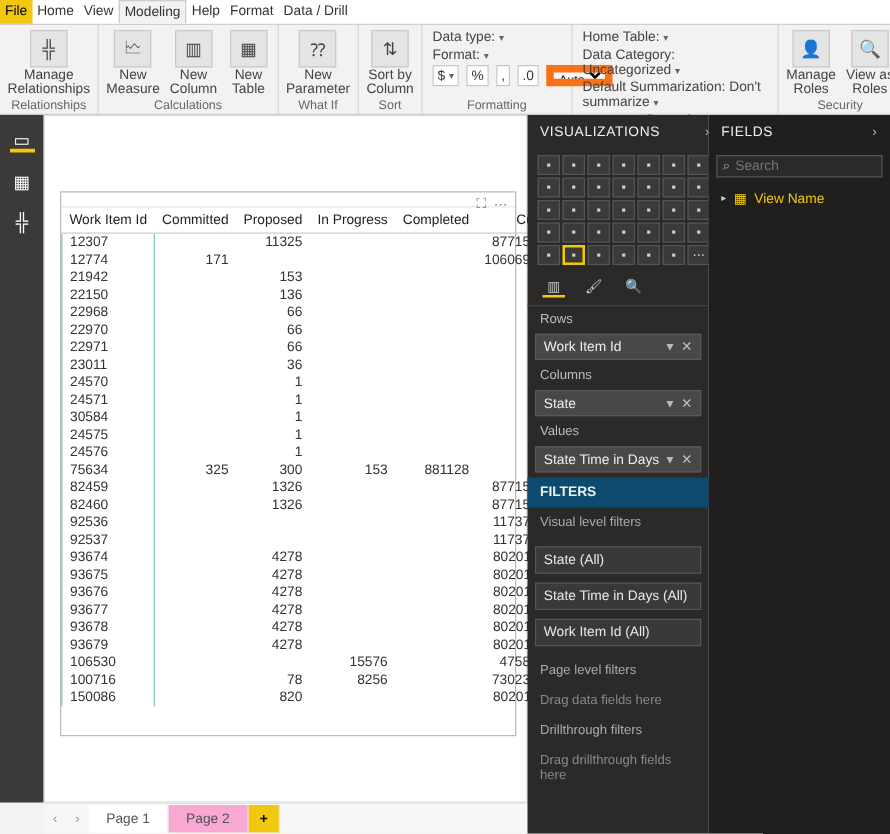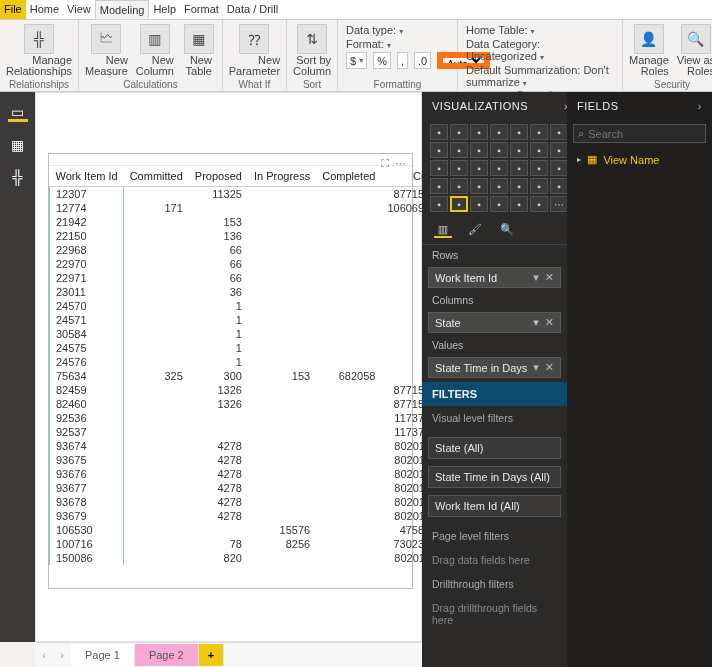--- a/index.html
+++ b/index.html
@@ -6,21 +6,21 @@
   body { background:#f3f2f1; width:712px; height:667px; overflow:hidden; position:relative; }
   .menubar { background:#fff; height:20px; display:flex; border-bottom:1px solid #d0d0d0;}
   .menubar .mi { padding:3px 4px 0; color:#333; cursor:pointer; }
   .menubar .mi.file { background:#f2c80f; color:#000; }
   .menubar .mi.active { border:1px solid #ccc; border-bottom:1px solid #f3f2f1; background:#f3f2f1;}
   .ribbon { background:#f3f2f1; height:72px; display:flex; border-bottom:1px solid #ccc;}
   .rgroup { border-right:1px solid #d6d6d6; display:flex; flex-direction:column; justify-content:space-between; padding:2px 2px 0;}
   .rgroup .btns { display:flex; gap:0; }
   .rbtn { display:flex; flex-direction:column; align-items:center; justify-content:flex-start; padding:2px 4px; color:#444; cursor:pointer; min-width:42px;}
   .rbtn .ic { width:30px; height:30px; background:#e4e4e4; border:1px solid #c9c9c9; display:flex; align-items:center; justify-content:center; font-size:14px;}
-  .rbtn span { text-align:right; line-height:11px; margin-top:1px; white-space:pre;}
+  .rbtn span { text-align:center; line-height:11px; margin-top:1px; white-space:pre;}
   .rgroup .glabel { text-align:center; color:#666; font-size:10px; padding-bottom:1px;}
   .fmt { display:flex; flex-direction:column; gap:2px; padding:2px 6px; font-size:11px; color:#444;}
   .fmt .row { display:flex; align-items:center; gap:6px;}
   .fmt .row .lab { min-width:55px;}
   .drop::after{content:"▾"; font-size:8px; margin-left:3px; color:#666;}
   .fmtbtn { border:1px solid #c8c8c8; background:#fff; padding:0 3px; height:17px; display:inline-flex; align-items:center; color:#333; font-size:11px;}
   .props { display:flex; flex-direction:column; gap:2px; padding:2px 6px; color:#444;}
   .leftrail { position:absolute; left:0; top:92px; width:35px; bottom:25px; background:#3b3a39; display:flex; flex-direction:column; align-items:center; padding-top:12px; gap:14px;}
   .leftrail .li { width:20px; height:18px; color:#fff; display:flex; align-items:center; justify-content:center; cursor:pointer; font-size:14px;}
   .leftrail .li.active { border-bottom:3px solid #f2c80f;}
@@ -296,21 +296,21 @@
             <td>1</td>
             <td></td>
             <td></td>
             <td></td>
           </tr>
           <tr class="sel">
             <td>75634</td>
             <td>325</td>
             <td>300</td>
             <td>153</td>
-            <td>682058</td>
+            <td>881128</td>
             <td></td>
           </tr>
           <tr class="sel">
             <td>82459</td>
             <td></td>
             <td>1326</td>
             <td></td>
             <td></td>
             <td>877150</td>
           </tr>

